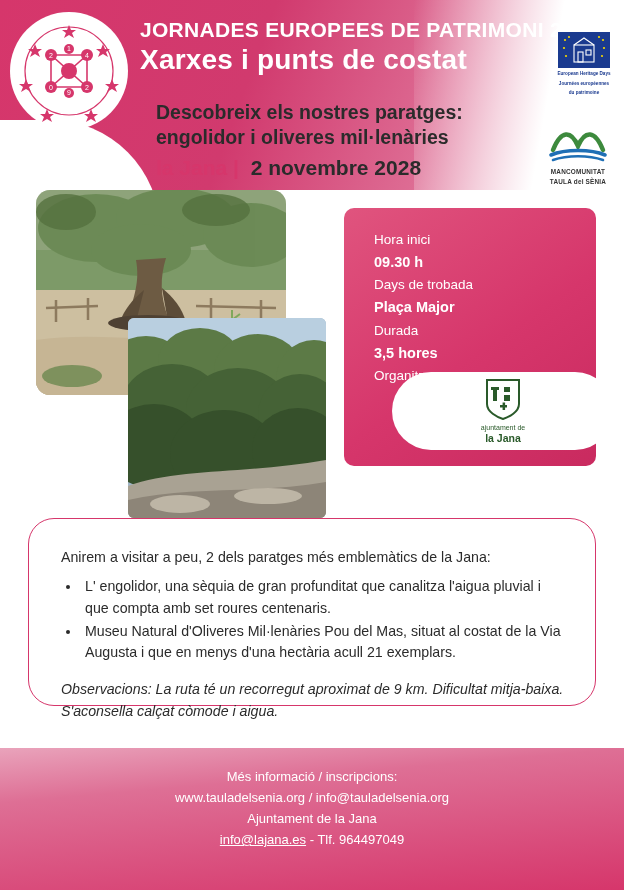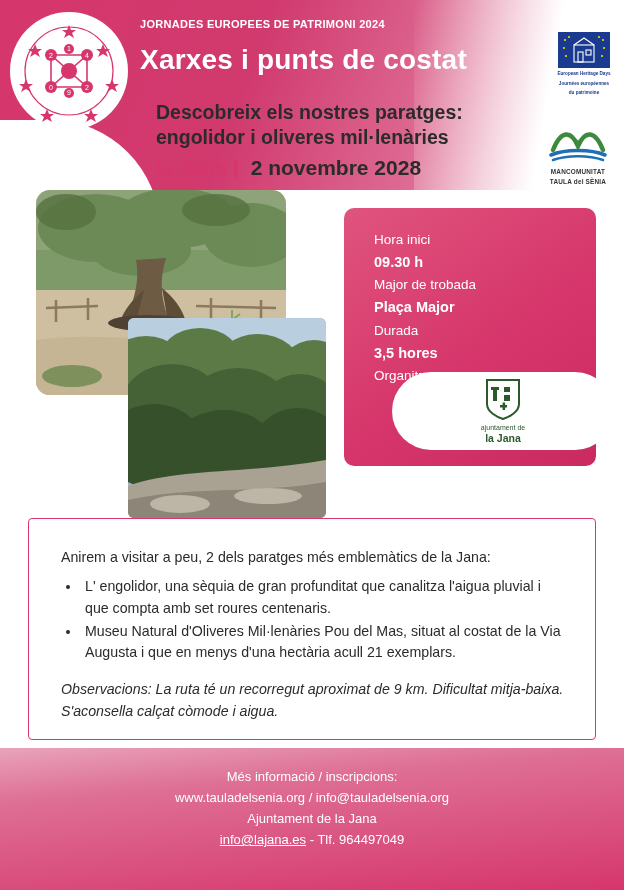--- a/index.html
+++ b/index.html
@@ -46,21 +46,21 @@
     border-radius: 50%;
     background: #ffffff;
     display: flex; align-items: center; justify-content: center;
   }
   .logo-svg { display:block; }
 
   
   .kicker {
     position: absolute;
     left: 140px; top: 18px;
-    font-size: 11px; font-weight: bold;
+    font-size: 21px; font-weight: bold;
     letter-spacing: .3px;
     color: #ffffff;
   }
   .main-title {
     position: absolute;
     left: 140px; top: 44px;
     font-size: 28px; font-weight: bold;
     color: #ffffff;
     letter-spacing: .2px;
   }
@@ -145,23 +145,23 @@
     display: flex; align-items: center; justify-content: center;
   }
   .org-inner { text-align: center; }
   .org-caption { font-size: 7px; color: #2a5a2a; line-height: 1.1; }
   .org-name { font-size: 10.5px; color: #2a5a2a; font-weight: bold; }
 
   
   .desc-box {
     position: absolute;
     left: 28px; top: 518px;
-    width: 568px; height: 222px;
+    width: 568px; height: 188px;
     border: 1.4px solid #d6366b;
-    border-radius: 4px;
+    border-radius: 26px;
     padding: 28px 30px 0 32px;
     color: #2b2b2b;
   }
   .desc-intro { font-size: 14.2px; line-height: 1.5; }
   .desc-list { margin: 8px 0 0 20px; }
   .desc-list li { font-size: 14.2px; line-height: 1.5; margin-bottom: 2px; padding-left: 4px; }
   .desc-note {
     margin-top: 16px;
     font-size: 14.2px; font-style: italic; line-height: 1.5;
   }
@@ -349,21 +349,21 @@
       <g fill="#bdb5a5">
         <ellipse cx="52" cy="186" rx="30" ry="9"></ellipse>
         <ellipse cx="140" cy="178" rx="34" ry="8"></ellipse>
       </g>
     </svg>
   </div>
 
   <div class="info-card">
     <div class="info-label">Hora inici</div>
     <div class="info-value">09.30 h</div>
-    <div class="info-label">Major de trobada</div>
+    <div class="info-label">Days de trobada</div>
     <div class="info-value">Plaça Major</div>
     <div class="info-label">Durada</div>
     <div class="info-value">3,5 hores</div>
     <div class="info-label">Organitza:</div>
   </div>
 
   <div class="org-card">
     <div class="org-inner">
       <svg width="38" height="42" viewBox="0 0 38 42">
         <path d="M3 2 H35 V26 C35 34, 25 39, 19 41 C13 39, 3 34, 3 26 Z" fill="#ffffff" stroke="#2a5a2a" stroke-width="2"></path>

